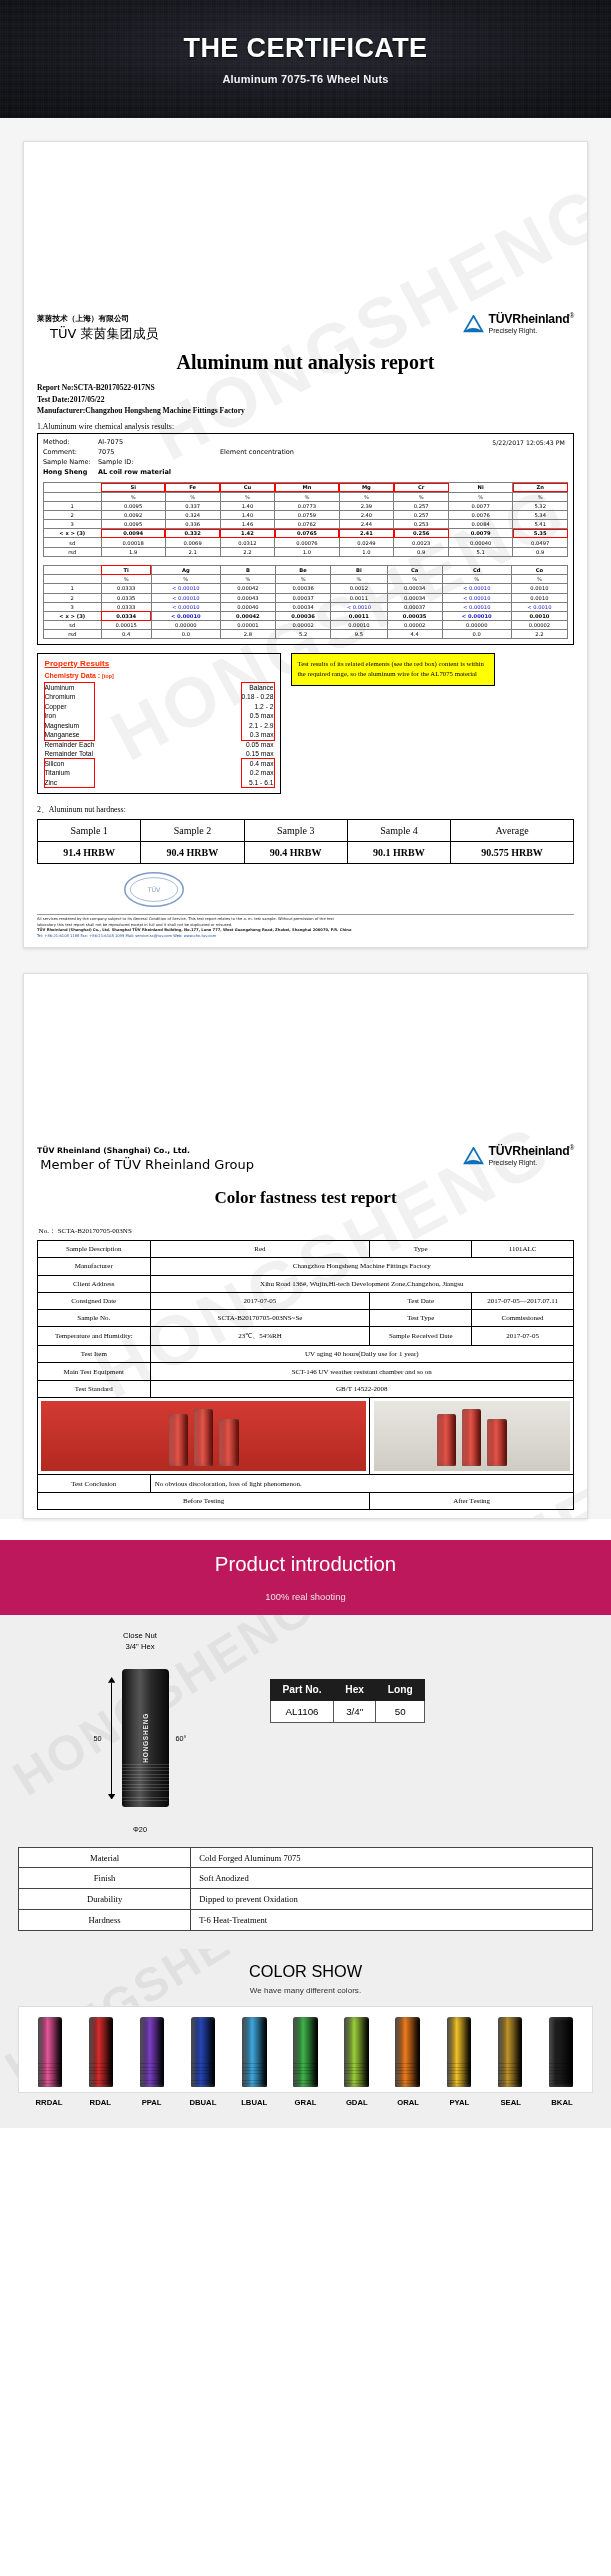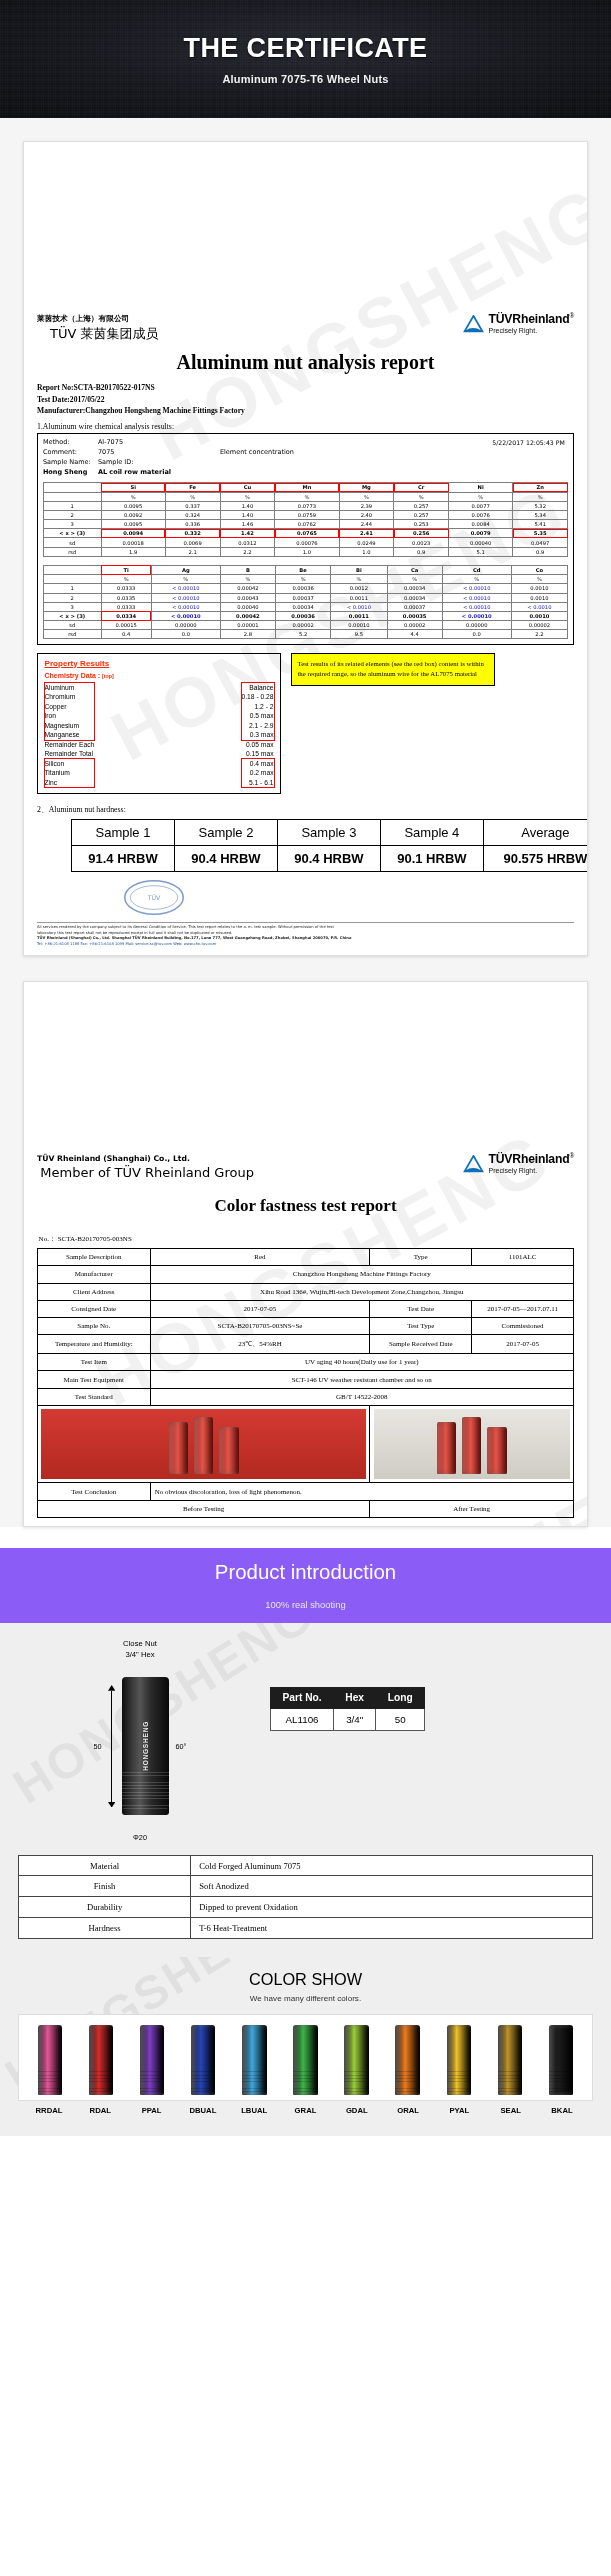--- a/index.html
+++ b/index.html
@@ -125,21 +125,21 @@
     background: #ffff00;
     border: 1px solid #000;
     padding: 4.9px 5.7px;
     font-family: "Liberation Serif", serif;
     font-size: 6.8px;
     line-height: 1.6;
     width: 204px;
   }
 
   .h2-label { font-family: "Liberation Serif", serif; font-size: 7.8px; margin: 9.8px 0 4.1px 0; }
-  table.hard { width: 100%; border-collapse: collapse; font-family: Liberation Sans, sans-serif; font-size: 13px; text-align: center; margin-left: 34px; }
+  table.hard { width: 100%; border-collapse: collapse; font-family: Liberation Serif, serif; font-size: 10px; text-align: center; }
   table.hard td { border: 0.8px solid #000; padding: 4.9px 0; }
   table.hard tr.v td { font-weight: bold; }
 
   .stamp-area { position: relative; height: 42px; margin-top: 6.5px; }
   .stamp {
     position: absolute; left: 85px; top: 0;
     width: 64px; height: 39px;
     opacity: .62;
   }
   .fine { font-size: 3.7px; line-height: 1.5; color: #222; border-top: 0.5px solid #999; padding-top: 2.4px; margin-top: 1.6px; font-family: "DejaVu Sans", sans-serif; }
@@ -164,21 +164,21 @@
     width: 19.6px; border-radius: 2.4px 2.4px 1.6px 1.6px;
     box-shadow: inset -3.3px 0 4.9px rgba(0,0,0,.35), inset 3.3px 0 4.1px rgba(255,255,255,.25);
   }
   .nut.a { height: 52px; background: linear-gradient(90deg,#8e1a13,#e2554a 45%,#7d150f); }
   .nut.b { height: 57px; background: linear-gradient(90deg,#8e1a13,#e2554a 45%,#7d150f); }
   .nut.c { height: 47px; background: linear-gradient(90deg,#8e1a13,#e2554a 45%,#7d150f); }
 
   
   .intro {
     height: 75px;
-    background: #8b5cf6;
+    background: #be185d;
     display: flex; flex-direction: column; align-items: center; justify-content: center;
     margin-top: 21px;
   }
   .intro h2 { color: #fff; font-size: 20.4px; font-weight: normal; }
   .intro p { color: #e6e6e6; font-size: 9.4px; margin-top: 15px; }
 
   
   .spec {
     background: #f0efef;
     padding: 14.7px 18px 18px 18px;

